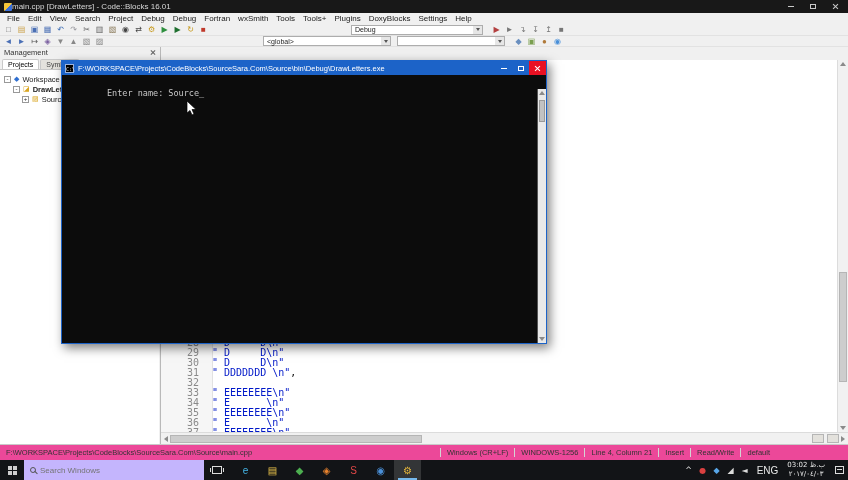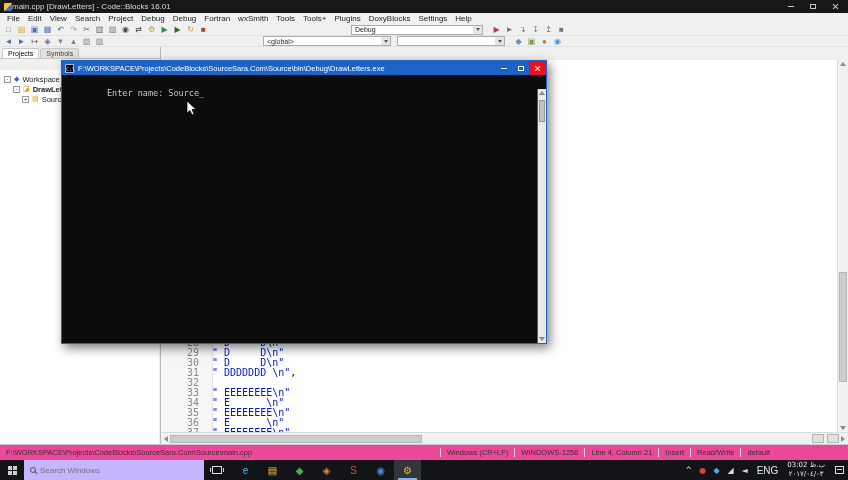--- a/index.html
+++ b/index.html
@@ -242,20 +242,24 @@
     <div class="tgroup" style="margin-left:8px;">
 
     <span class="tbi" style="color: rgb(106, 143, 191);">◆</span>
         <span class="tbi" style="color: rgb(122, 159, 79);">▣</span>
         <span class="tbi" style="color: rgb(176, 122, 58);">●</span>
         <span class="tbi" style="color: rgb(74, 144, 217);">◉</span>
       </div>
   </div>
 
   <div class="mgmt">
+    <div class="mgmt-header">
+      <span>Management</span>
+      <span class="x-icon"></span>
+    </div>
     <div class="mgmt-tabs">
       <span class="mtab active">Projects</span>
       <span class="mtab">Symbols</span>
     </div>
     <div class="mgmt-body">
       <div class="trow">
         <span class="ebox">-</span>
         <span class="ticon" style="color:#2f6fd0;">◆</span>
         <span>Workspace</span>
       </div>

